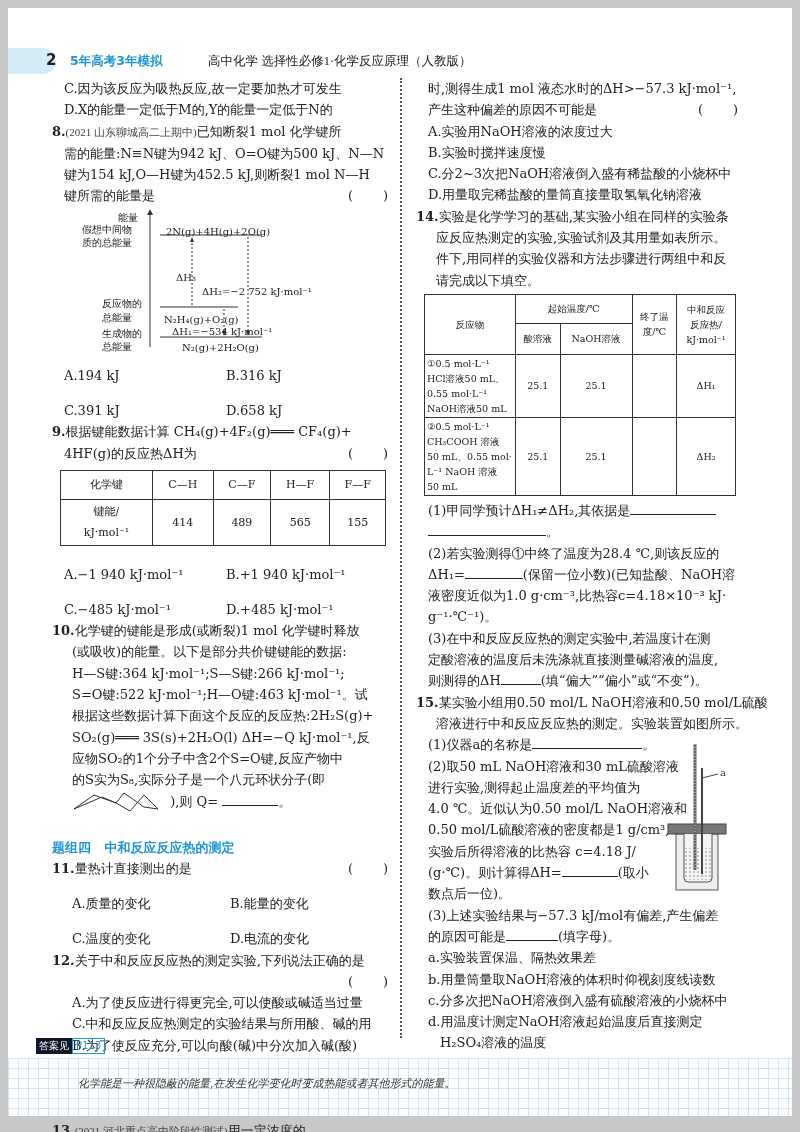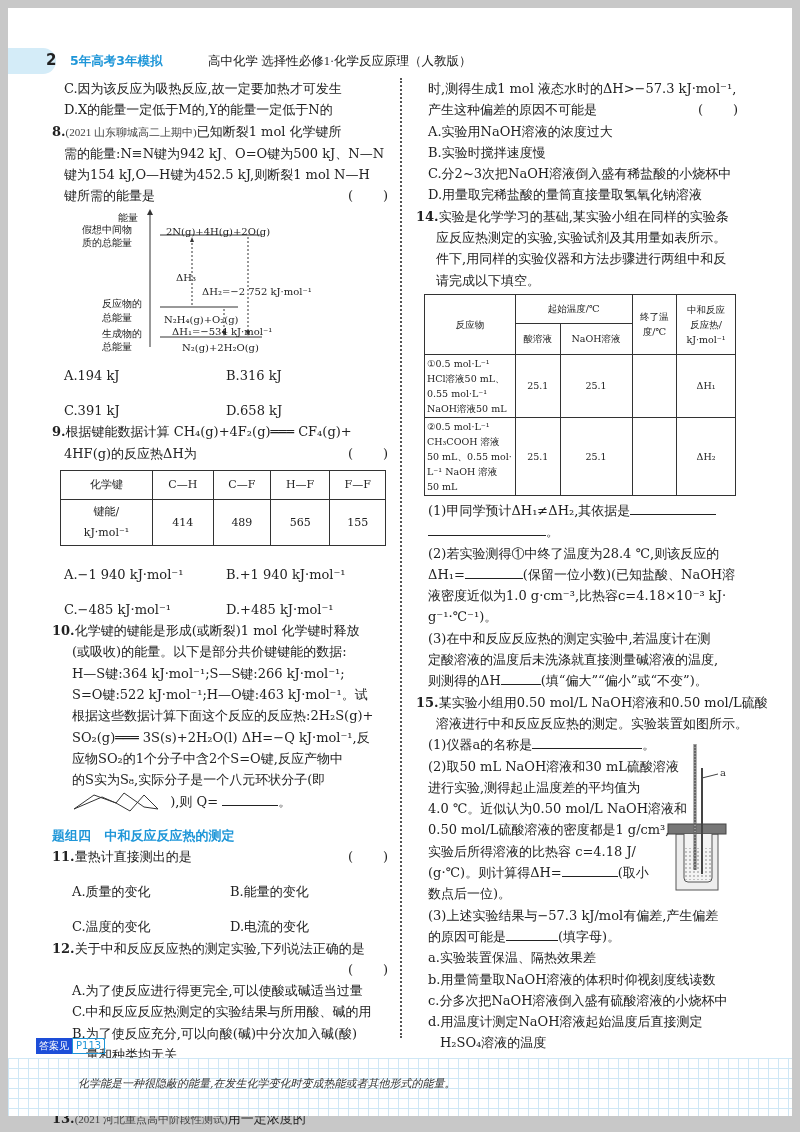--- a/index.html
+++ b/index.html
@@ -15,35 +15,35 @@
   .colR{left:408px;width:322px;}
   .divider{position:absolute;left:392px;top:70px;width:0;height:960px;border-left:2px dotted #555;}
   .ln{white-space:nowrap;}
   .ind{padding-left:12px;}
   .ind2{padding-left:20px;}
   .qn{font-weight:bold;}
   .src{font-family:Liberation Serif, serif;font-size:11px;color:#444;}
   .paren{float:right;width:40px;display:flex;justify-content:space-between;}
   .opts{display:flex;}
   .opts span{width:50%;margin-top:14px;}
-  .sec{color:#1e96d8;font-family:"DejaVu Sans","Liberation Sans",sans-serif;font-weight:bold;font-size:13px;margin-top:8px;}
+  .sec{color:#1e96d8;font-family:"DejaVu Sans","Liberation Sans",sans-serif;font-weight:bold;font-size:13px;margin-top:20px;}
   .blank{display:inline-block;border-bottom:1px solid #222;height:14px;vertical-align:baseline;}
   table{border-collapse:collapse;}
   .t9{margin:6px 0 4px 8px;width:326px;font-size:11px;text-align:center;padding-left:24px;}
   .t9 td{border:1px solid #333;height:26px;}
   .t14{margin:3px 0 4px 8px;width:312px;font-size:9.5px;text-align:center;line-height:15px;}
   .t14 td{border:1px solid #333;padding:1px 2px;}
   .t14 td.lft{text-align:left;}
   .diag{position:relative;height:140px;font-size:10px;margin:2px 0;}
   .footer{position:absolute;left:0;top:1050px;width:784px;height:58px;
     background-color:#fff;
     background-image:linear-gradient(#cfe7f5 1px,transparent 1px),linear-gradient(90deg,#cfe7f5 1px,transparent 1px);
     background-size:10px 10px;}
   .ans{position:absolute;left:28px;top:1030px;height:16px;display:flex;font-family:"DejaVu Sans","Liberation Sans",sans-serif;font-size:10px;}
-  .ans .a1{background:#1d4ed8;color:#fff;padding:0 3px;line-height:16px;}
+  .ans .a1{background:#0f172a;color:#fff;padding:0 3px;line-height:16px;}
   .ans .a2{border:1px solid #1e96d8;color:#1e96d8;padding:0 3px;line-height:14px;text-align:right;}
   .quote{position:absolute;left:70px;top:1068px;font-size:11px;font-style:italic;color:#333;}
 </style>
 </head>
 <body>
 
 <div class="page">
 
   <div class="hdr">
     <div class="pgtab"></div>

